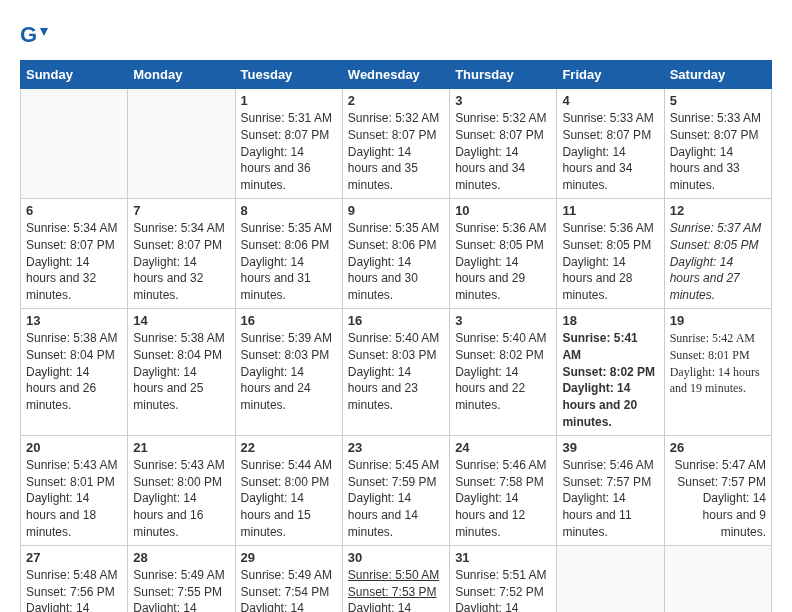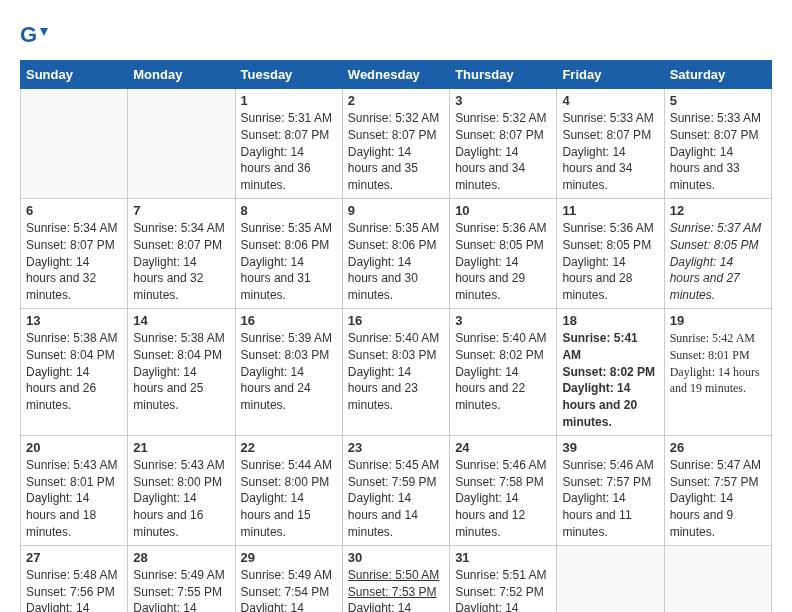--- a/index.html
+++ b/index.html
@@ -279,21 +279,21 @@
 Daylight: 14 hours and 12 minutes.</div>
         </td>
         <td>
           <span class="day-num">39</span>
           <div class="day-detail" style="white-space: pre-line;">Sunrise: 5:46 AM
 Sunset: 7:57 PM
 Daylight: 14 hours and 11 minutes.</div>
         </td>
         <td>
           <span class="day-num">26</span>
-          <div class="day-detail" style="white-space: pre-line;">Sunrise: 5:47 AM
+          <div class="day-detail" style="white-space: pre-line; text-align: right;">Sunrise: 5:47 AM
 Sunset: 7:57 PM
 Daylight: 14 hours and 9 minutes.</div>
         </td>
       </tr>
       <tr>
         <td>
           <span class="day-num">27</span>
           <div class="day-detail" style="white-space: pre-line;">Sunrise: 5:48 AM
 Sunset: 7:56 PM
 Daylight: 14 hours and 8 minutes.</div>

